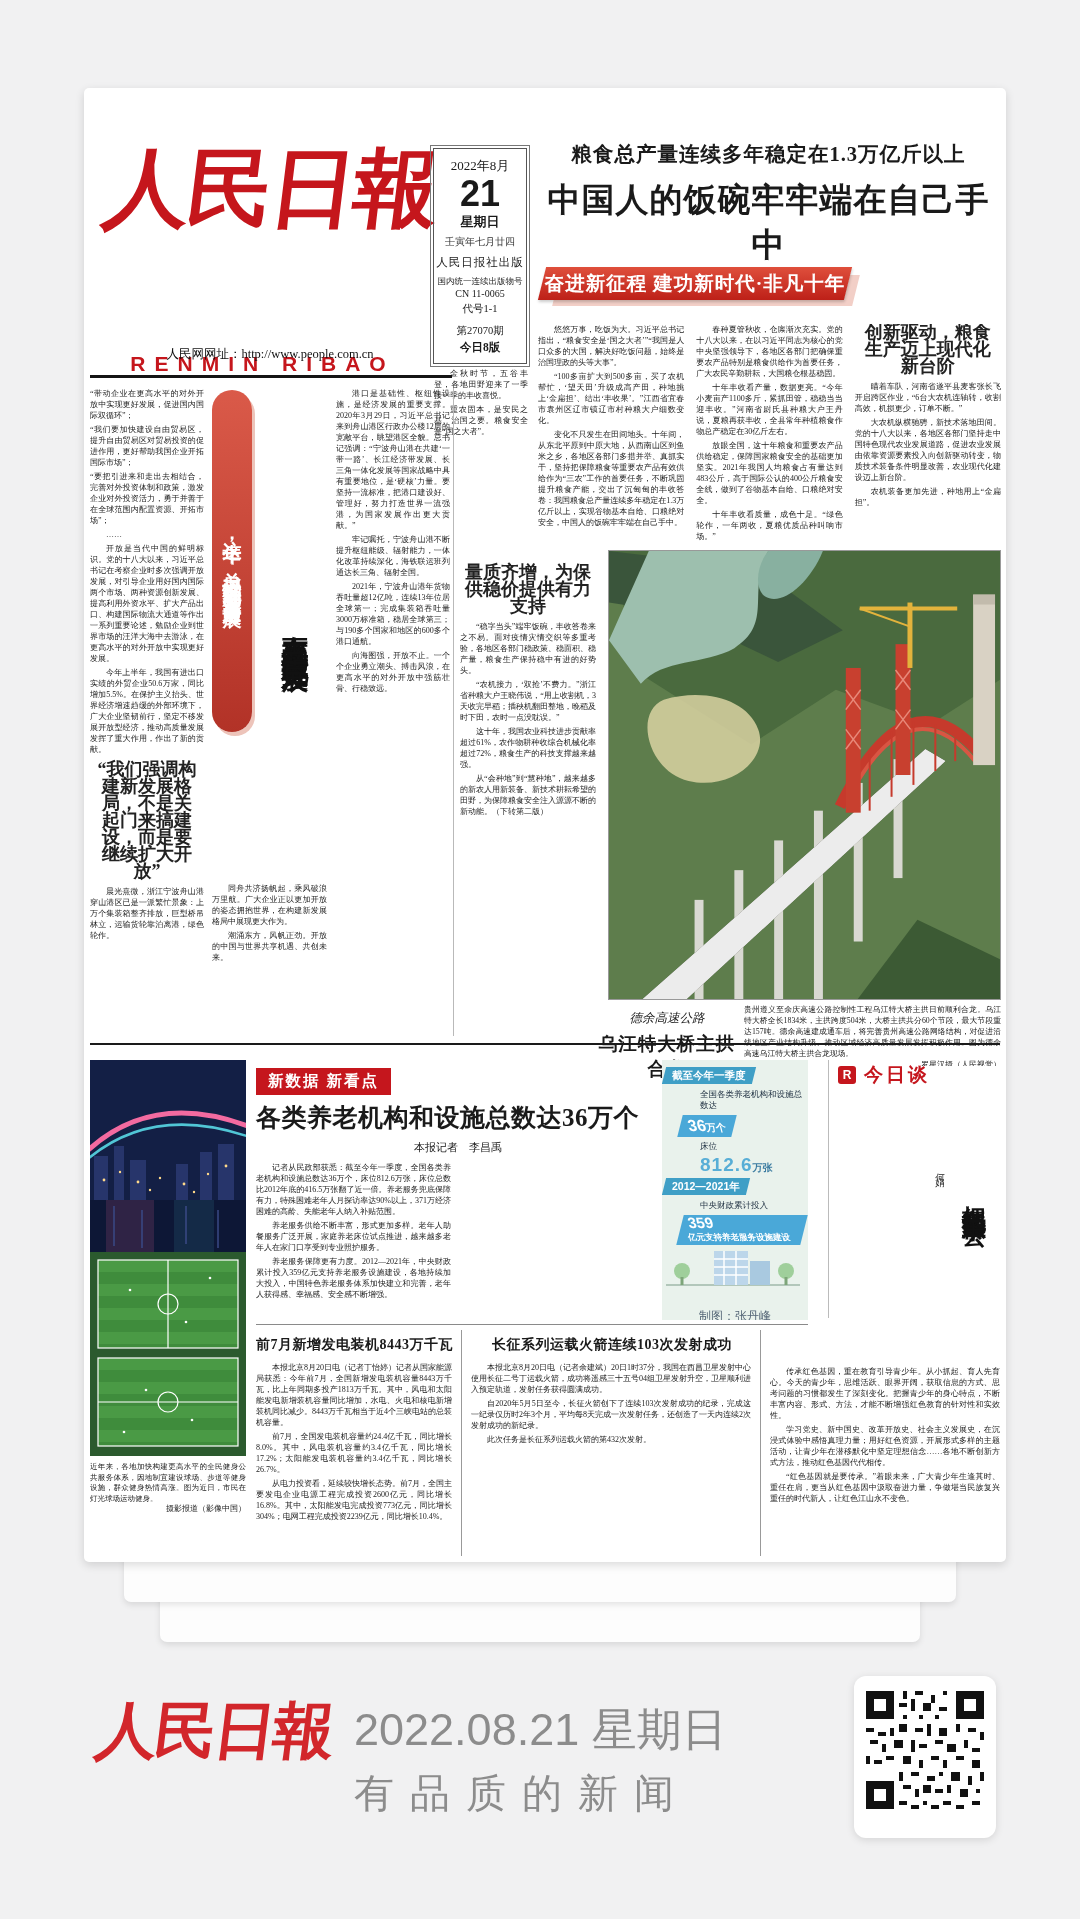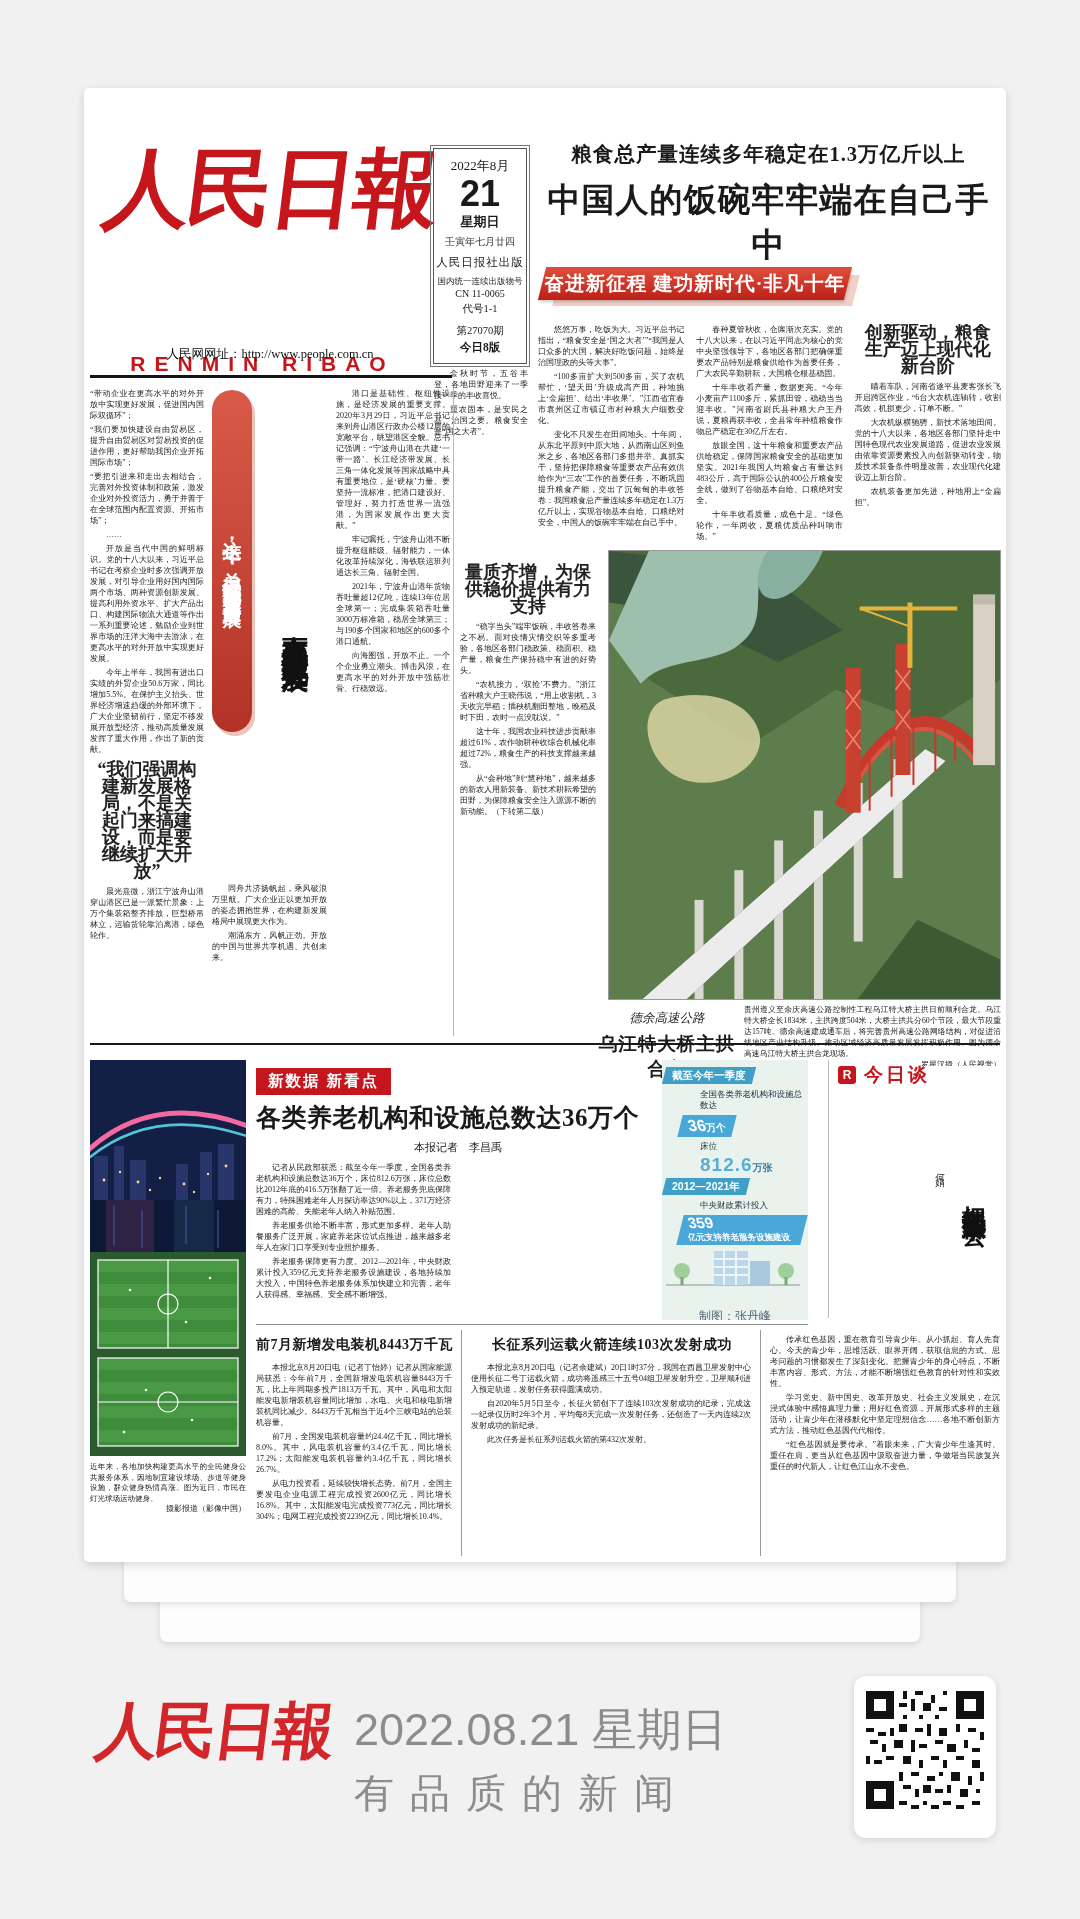--- a/index.html
+++ b/index.html
@@ -106,21 +106,21 @@
   #tt-head{left:754px;top:974px;width:160px;}
   #tt-logo{display:inline-block;width:18px;height:18px;background:#c5161d;color:#fff;border-radius:3px;
            font-weight:bold;font-size:12px;line-height:18px;text-align:center;vertical-align:middle;
            font-family:"Liberation Sans",sans-serif;}
   #tt-title{display:inline-block;color:#c5161d;font-weight:bold;font-size:19px;letter-spacing:3px;
             vertical-align:middle;margin-left:4px;}
   #tt-upper{left:754px;top:1004px;width:92px;height:224px;font-size:7.3px;line-height:10.5px;}
   #tt-author{left:849px;top:1078px;writing-mode:vertical-rl;font-size:9.5px;letter-spacing:5px;color:#222;}
   #tt-vhead{left:866px;top:986px;width:48px;height:244px;writing-mode:vertical-rl;font-weight:bold;
             font-size:24px;letter-spacing:2px;line-height:48px;text-align:center;color:#111;}
-  #tt-lower{left:686px;top:1246px;width:230px;height:222px;}
+  #tt-lower{left:686px;top:1278px;width:230px;height:222px;}
   
   #div-h2{left:172px;top:1236px;width:552px;height:1px;background:#8a8a8a;}
   .b-head{font-weight:bold;font-size:14px;white-space:nowrap;letter-spacing:0.5px;}
   #pw-head{left:172px;top:1248px;width:200px;}
   #pw-body{left:172px;top:1274px;width:196px;height:194px;}
   #vrule-b1{left:377px;top:1242px;width:1px;height:226px;background:#999;}
   #rk-head{left:387px;top:1248px;width:282px;text-align:center;}
   #rk-body{left:387px;top:1274px;width:280px;height:194px;}
   #vrule-b2{left:676px;top:1242px;width:1px;height:226px;background:#999;}
   

